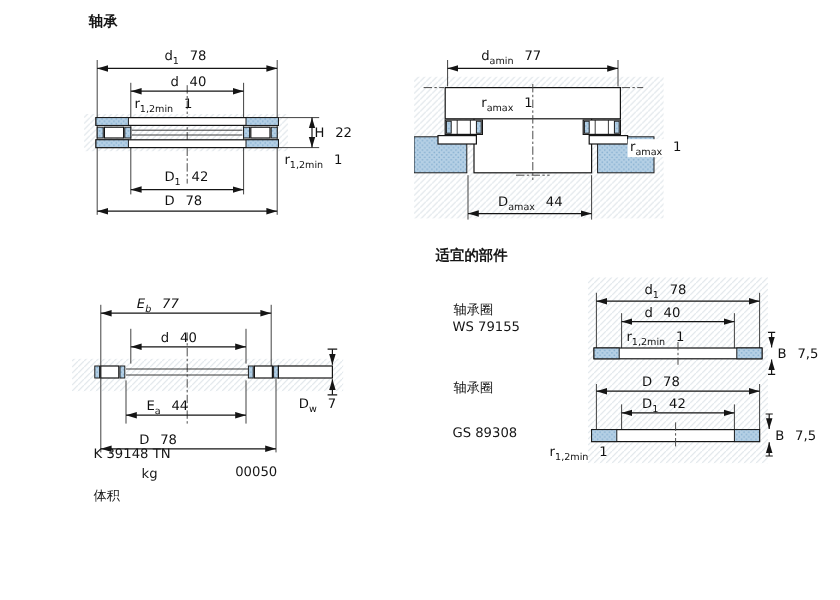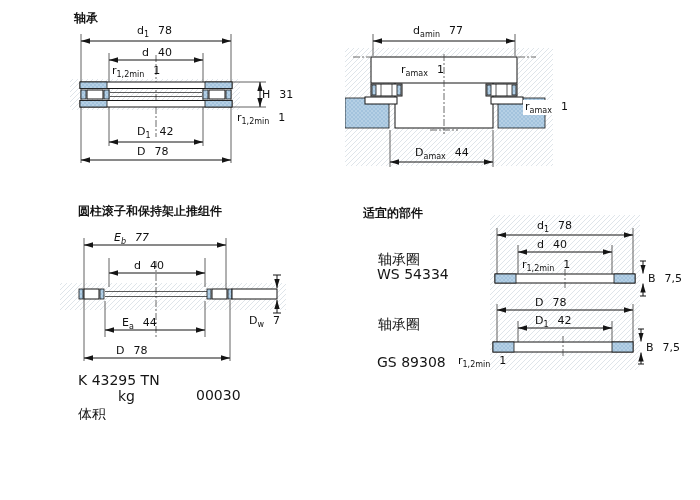--- a/index.html
+++ b/index.html
@@ -1,24 +1,24 @@
 <!DOCTYPE html>
 <html><head>
 <meta charset="utf-8">
 <style>
   html,body{margin:0;padding:0;background:#fff;}
   #page{position:relative;width:700px;height:420px;background:#ffffff;overflow:hidden;
         font-family:"DejaVu Sans","Liberation Sans",sans-serif;color:#151515;}
   .sec-title{position:absolute;font-size:12px;font-weight:bold;white-space:nowrap;}
-  .txt{position:absolute;font-size:14px;white-space:nowrap;}
+  .txt{position:absolute;font-size:11px;white-space:nowrap;}
   .dim{position:absolute;font-size:11px;white-space:nowrap;color:#111;}
   .dim sub{font-size:8px;}
   .dim .v{margin-left:9px;}
   .dim.bg{background:#fff;padding:0 2px;}
-  .wrap{position:absolute;}
+  .wrap{position:absolute;margin-top:16px;}
   .wrap svg{display:block;}
   .part{fill:#ffffff;stroke:#151515;stroke-width:1;}
   .stipr{stroke:#151515;stroke-width:0.8;}
   .diml{stroke:#151515;stroke-width:1;fill:none;}
   .eline{stroke:#3a3a3a;stroke-width:0.8;fill:none;}
   .thin{stroke:#151515;stroke-width:0.7;fill:none;}
   .cl{stroke:#444;stroke-width:0.8;fill:none;stroke-dasharray:7 2 2 2;}
 </style>
 </head>
 <body>
@@ -68,21 +68,21 @@
       <line class="diml" x1="49" y1="38" x2="143" y2="38" marker-start="url(#ah)" marker-end="url(#ah)"></line>
       <line class="diml" x1="49" y1="120" x2="143" y2="120" marker-start="url(#ah)" marker-end="url(#ah)"></line>
       <line class="diml" x1="21" y1="138" x2="171" y2="138" marker-start="url(#ah)" marker-end="url(#ah)"></line>
       <line class="eline" x1="172" y1="60" x2="206" y2="60"></line>
       <line class="eline" x1="172" y1="85" x2="206" y2="85"></line>
       <line class="diml" x1="200" y1="60" x2="200" y2="85" marker-start="url(#ah)" marker-end="url(#ah)"></line>
     </svg>
     <span class="dim" style="left:77px;top:2px;"><span>d</span><sub>1</sub><span class="v">78</span></span>
     <span class="dim" style="left:82px;top:24px;"><span>d</span><sub></sub><span class="v">40</span></span>
     <span class="dim" style="left:52px;top:42px;"><span>r</span><sub>1,2min</sub><span class="v">1</span></span>
-    <span class="dim" style="left:202px;top:66px;"><span>H</span><sub></sub><span class="v">31</span></span>
+    <span class="dim" style="left:202px;top:66px;"><span>H</span><sub></sub><span class="v">22</span></span>
     <span class="dim" style="left:177px;top:89px;"><span>r</span><sub>1,2min</sub><span class="v">1</span></span>
     <span class="dim" style="left:77px;top:103px;"><span>D</span><sub>1</sub><span class="v">42</span></span>
     <span class="dim" style="left:77px;top:123px;"><span>D</span><sub></sub><span class="v">78</span></span>
   </div>
 
   <div class="wrap" style="left:345px;top:22px;width:235px;height:148px;">
     <svg width="235" height="148" viewBox="0 0 235 148">
       <rect x="0" y="26" width="208" height="118" fill="url(#hatch)"></rect>
       <rect class="stipr" fill="url(#stip)" x="0" y="76" width="44" height="30"></rect>
       <rect class="stipr" fill="url(#stip)" x="153" y="76" width="47" height="30"></rect>
@@ -104,27 +104,26 @@
       <rect class="stipr" fill="url(#stip)" x="167" y="63" width="4" height="10"></rect>
       <line class="cl" x1="99" y1="32" x2="99" y2="112"></line>
       <line class="cl" x1="85" y1="108" x2="113" y2="108"></line>
       <line class="eline" x1="28" y1="12" x2="28" y2="34"></line>
       <line class="eline" x1="170" y1="12" x2="170" y2="34"></line>
       <line class="diml" x1="28" y1="19" x2="170" y2="19" marker-start="url(#ah)" marker-end="url(#ah)"></line>
       <line class="eline" x1="45" y1="108" x2="45" y2="145"></line>
       <line class="eline" x1="148" y1="108" x2="148" y2="145"></line>
       <line class="diml" x1="45" y1="140" x2="148" y2="140" marker-start="url(#ah)" marker-end="url(#ah)"></line>
     </svg>
-    <span class="dim" style="left:68px;top:2px;"><span>d</span><sub>amin</sub><span class="v">77</span></span>
+    <span class="dim" style="left:56px;top:2px;"><span>d</span><sub>amin</sub><span class="v">77</span></span>
     <span class="dim" style="left:56px;top:41px;"><span>r</span><sub>amax</sub><span class="v">1</span></span>
     <span class="dim bg" style="left:178px;top:78px;"><span>r</span><sub>amax</sub><span class="v">1</span></span>
     <span class="dim" style="left:70px;top:124px;"><span>D</span><sub>amax</sub><span class="v">44</span></span>
   </div>
 
-  <div class="sec-title" style="left:78px;top:203px;">圆柱滚子和保持架止推组件</div>
 
   <div class="wrap" style="left:60px;top:225px;width:240px;height:150px;">
     <svg width="240" height="150" viewBox="0 0 240 150">
       <rect x="0" y="58" width="226" height="27" fill="url(#hatch)"></rect>
       <line class="eline" x1="24" y1="13" x2="24" y2="136"></line>
       <line class="eline" x1="166" y1="13" x2="166" y2="65"></line>
       <line class="eline" x1="170" y1="75" x2="170" y2="136"></line>
       <line class="eline" x1="49" y1="33" x2="49" y2="62"></line>
       <line class="eline" x1="145" y1="33" x2="145" y2="62"></line>
       <line class="eline" x1="45" y1="76" x2="45" y2="112"></line>
@@ -150,29 +149,29 @@
       <line class="diml" x1="213" y1="88" x2="221" y2="88"></line>
       <line class="diml" x1="217" y1="88" x2="217" y2="75" marker-end="url(#ah)"></line>
     </svg>
     <span class="dim" style="left:54px;top:6px;font-style:italic;"><span>E</span><sub>b</sub><span class="v">77</span></span>
     <span class="dim" style="left:74px;top:34px;"><span>d</span><sub></sub><span class="v">40</span></span>
     <span class="dim" style="left:189px;top:89px;"><span>D</span><sub>w</sub><span class="v">7</span></span>
     <span class="dim" style="left:62px;top:91px;"><span>E</span><sub>a</sub><span class="v">44</span></span>
     <span class="dim" style="left:56px;top:119px;"><span>D</span><sub></sub><span class="v">78</span></span>
   </div>
 
-  <div class="txt" style="left:78px;top:372px;">K 43295 TN</div>
+  <div class="txt" style="left:78px;top:372px;">K 39148 TN</div>
   <div class="txt" style="left:78px;top:406px;">体积</div>
   <div class="txt" style="left:118px;top:388px;">kg</div>
-  <div class="txt" style="left:196px;top:387px;">00030</div>
+  <div class="txt" style="left:196px;top:387px;">00050</div>
 
   <div class="sec-title" style="left:363px;top:205px;">适宜的部件</div>
 
   <div class="txt" style="left:378px;top:251px;">轴承圈</div>
-  <div class="txt" style="left:377px;top:266px;">WS 54334</div>
+  <div class="txt" style="left:377px;top:266px;">WS 79155</div>
   <div class="txt" style="left:378px;top:316px;">轴承圈</div>
   <div class="txt" style="left:377px;top:354px;">GS 89308</div>
 
   <div class="wrap" style="left:455px;top:215px;width:245px;height:160px;">
     <svg width="245" height="160" viewBox="0 0 245 160">
       <rect x="35" y="0" width="150" height="155" fill="url(#hatch)"></rect>
 
       <line class="eline" x1="42" y1="13" x2="42" y2="59"></line>
       <line class="eline" x1="178" y1="13" x2="178" y2="59"></line>
       <line class="eline" x1="63" y1="30" x2="63" y2="59"></line>

